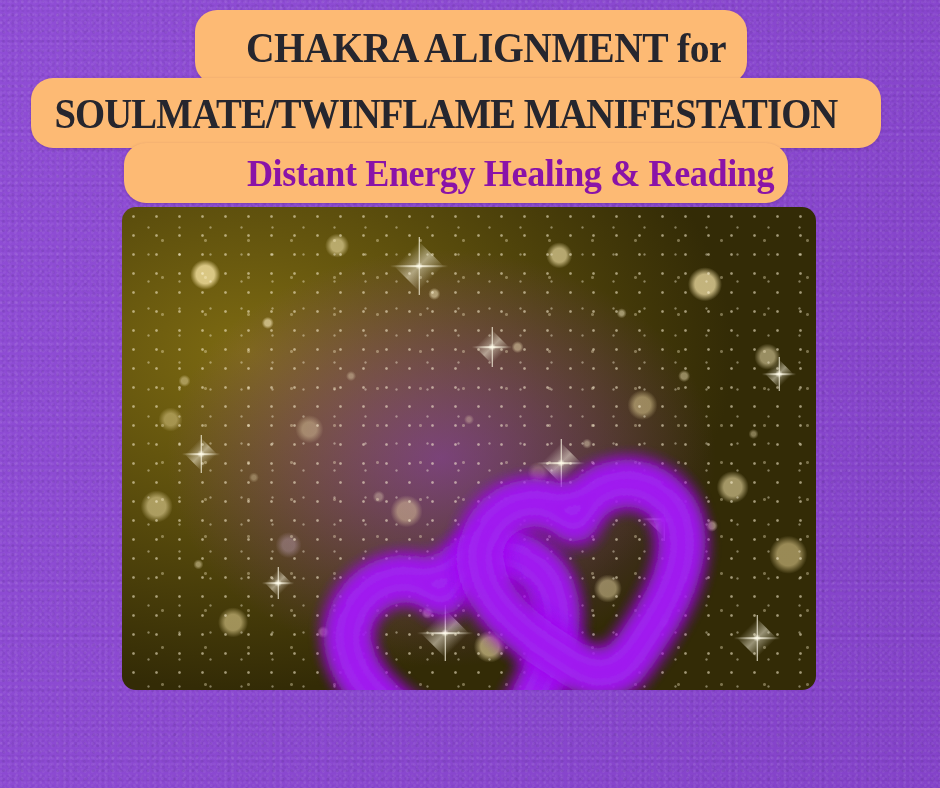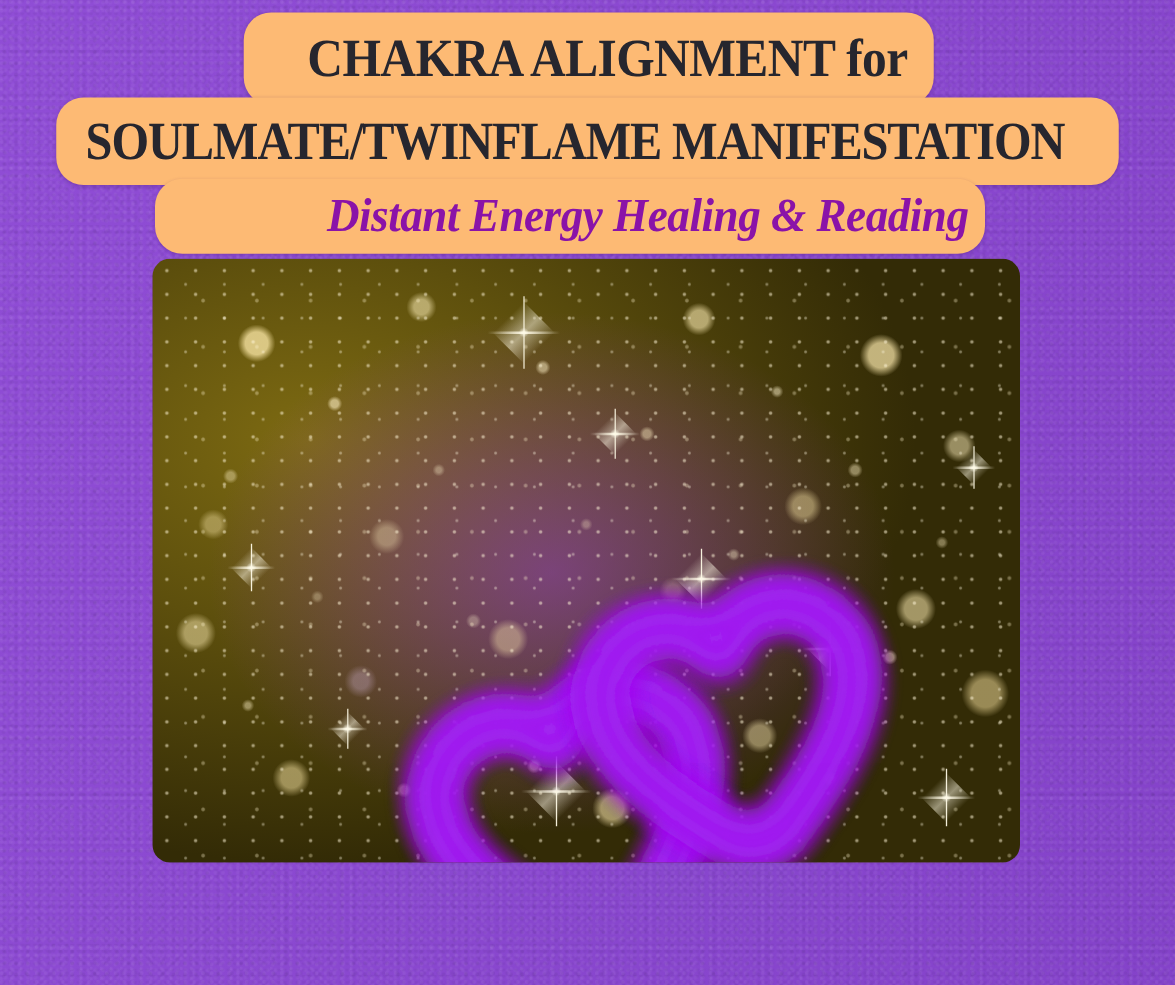--- a/index.html
+++ b/index.html
@@ -136,22 +136,22 @@
     background:#fdba74;
     border-radius:22px;
     display:flex;
     align-items:center;
     justify-content:flex-end;
     white-space:nowrap;
     box-shadow:0 1px 3px rgba(60,20,100,.25);
     padding-left:28px;
   }
   #banner-1{ left:195px; top:10px;  width:552px; height:74px; }
-  #banner-2{ left:45px;  top:78px;  width:850px; height:70px; }
-  #banner-3{ left:124px; top:143px; width:664px; height:60px;font-style:italic; }
+  #banner-2{ left:31px;  top:78px;  width:850px; height:70px; }
+  #banner-3{ left:124px; top:143px; width:664px; height:60px; }
   #banner-4{ left:224px; top:203px; width:464px; height:70px; }
 
   .head-line{
     color:#26262e;
     font-family:"Liberation Serif", serif;
     font-weight:700;
     letter-spacing:-0.5px;
     transform:scaleX(.92);
     transform-origin:center;
   }

